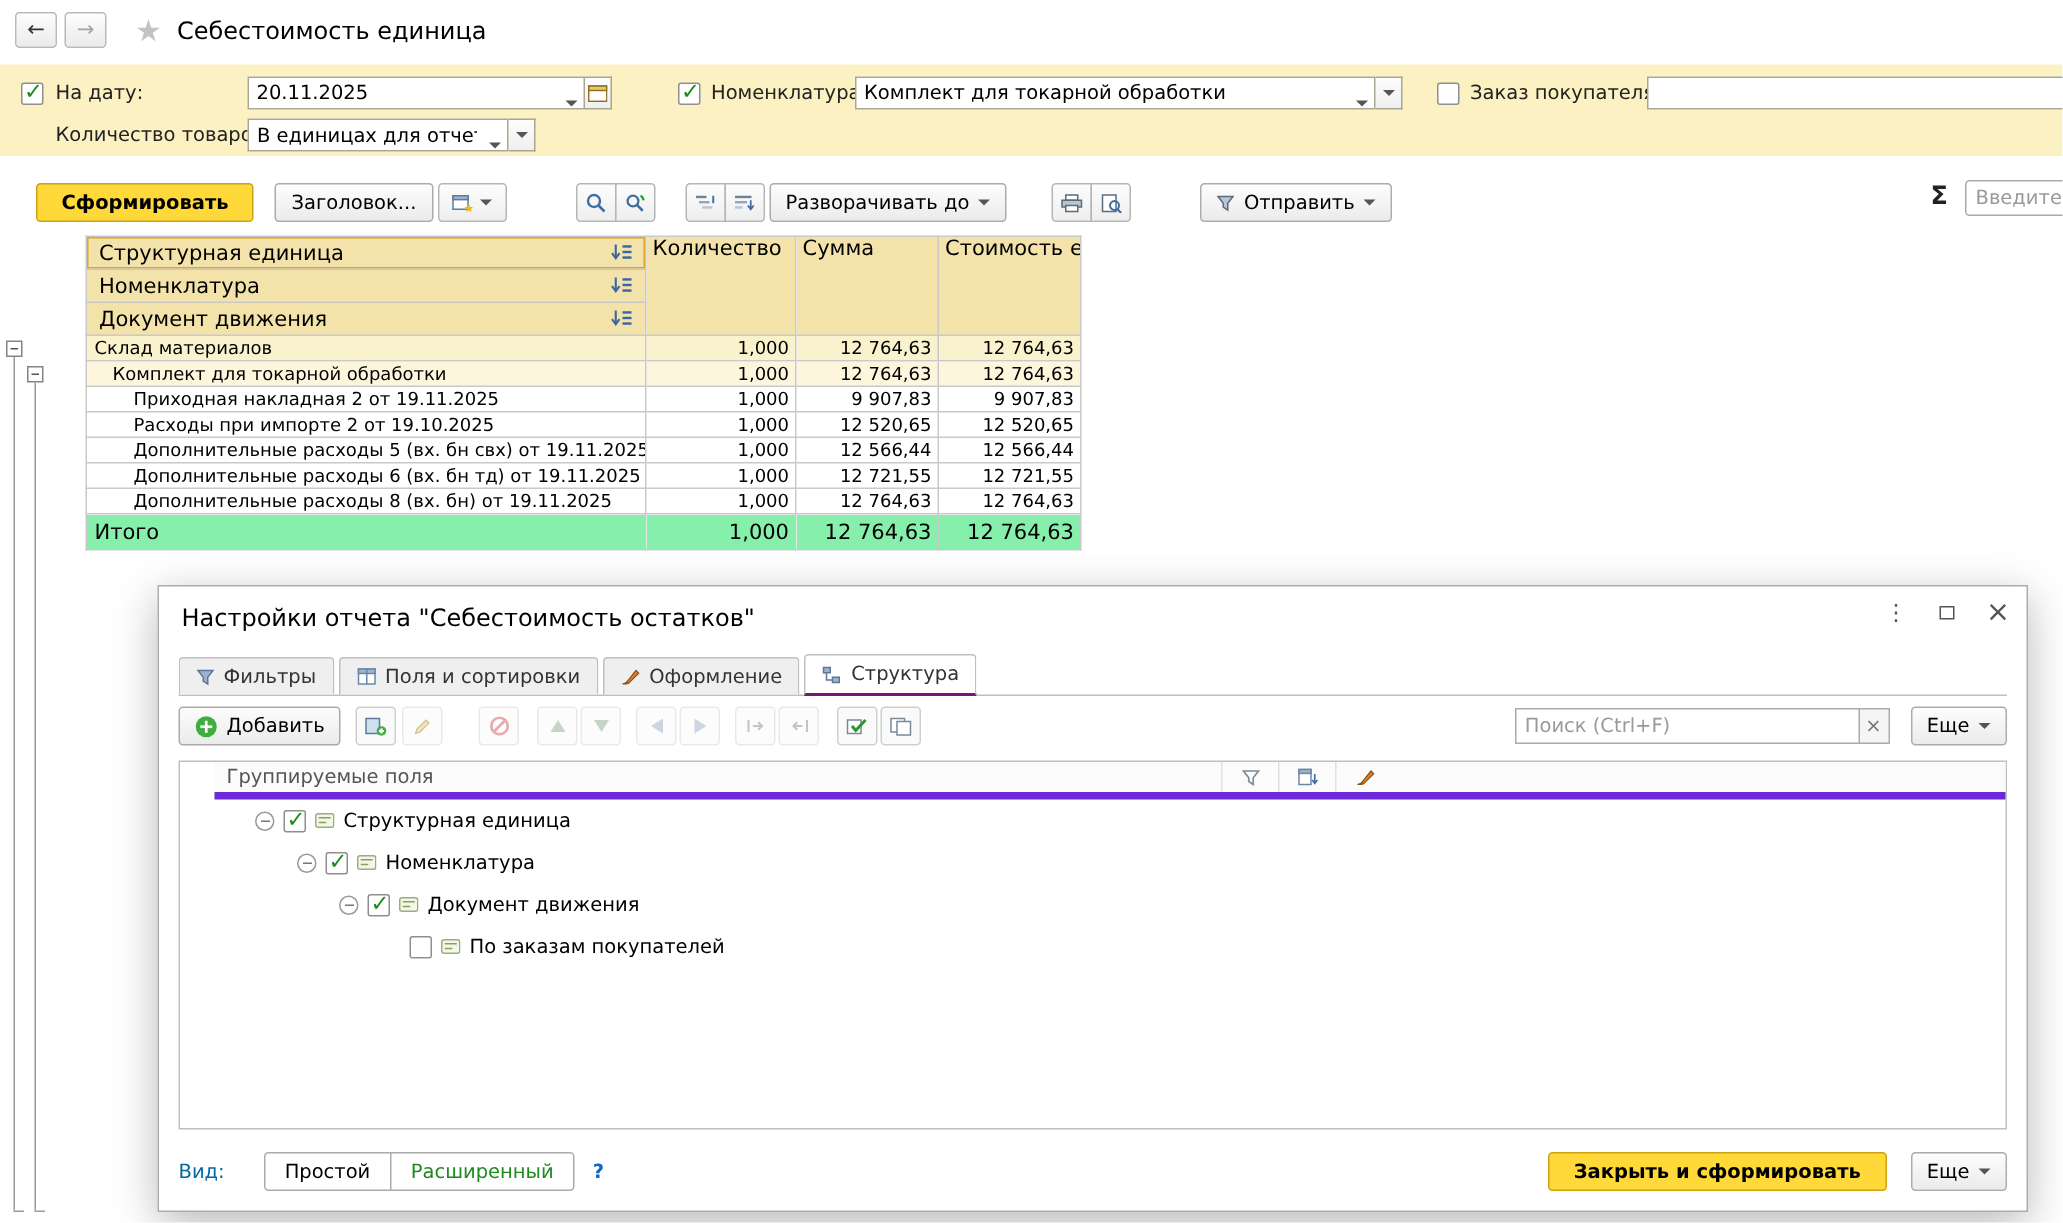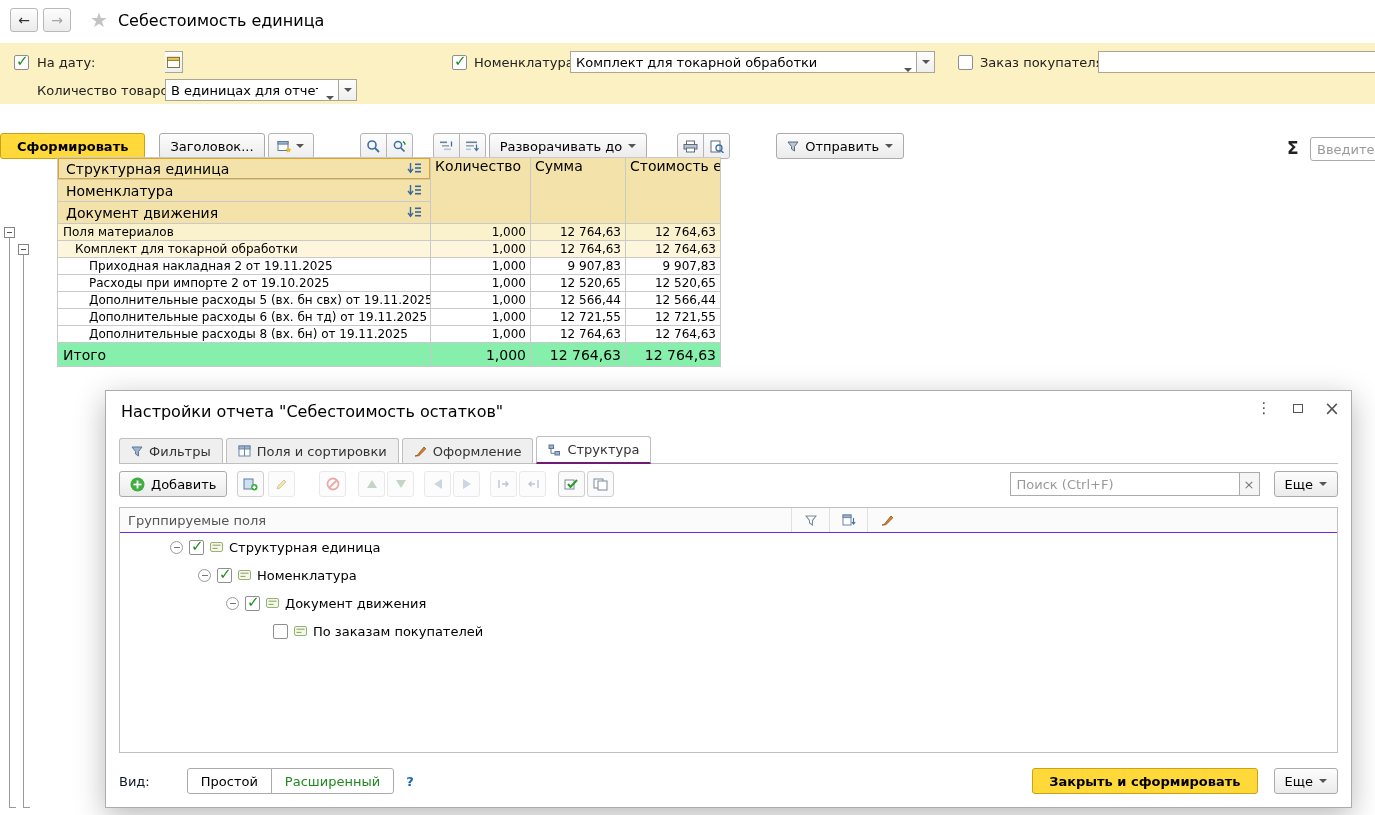--- a/index.html
+++ b/index.html
@@ -22,21 +22,21 @@
   .cb { width:15px; height:15px; border:1px solid #8f8f8f; border-radius:2px; background:#fff; position:relative; flex:none; cursor:pointer; }
   .cb.on::after { content:"✓"; position:absolute; left:1px; top:-4px; font-size:15px; font-weight:bold; color:#1d8c1d; }
   .field { position:relative; display:flex; align-items:center; }
   .field input { height:22px; border:1px solid #a9a694; background:#fff; font:13px "DejaVu Sans",sans-serif; padding:0 20px 0 5px; width:100%; }
   .inner-caret { position:absolute; right:5px; top:9px; }
   .car { width:0; height:0; border-left:4px solid transparent; border-right:4px solid transparent; border-top:4.5px solid #555; display:inline-block; }
   .side-btn { width:18px; height:22px; border:1px solid #a9a694; border-left:none; background:linear-gradient(#fdfdfd,#efefef);
               display:flex; align-items:center; justify-content:center; cursor:pointer; flex:none; }
 
   
-  .cmd-bar { position:absolute; left:0; top:133px; width:100%; height:32px; display:flex; align-items:flex-start; padding-left:0; }
+  .cmd-bar { position:absolute; left:0; top:116px; width:100%; height:32px; display:flex; align-items:flex-end; padding-left:24px; }
   .btn { height:26px; border:1px solid #ababab; border-radius:3px; background:linear-gradient(#fdfdfd,#ebebeb);
          padding:0 10px; display:inline-flex; align-items:center; gap:6px; font:13px "DejaVu Sans",sans-serif; cursor:pointer; }
   .btn.primary { background:#ffd83a; border-color:#cba312; font-weight:bold; padding:0 16px; }
   .ibtn { width:27px; height:26px; border:1px solid #b5b5b5; border-radius:3px; background:linear-gradient(#fdfdfd,#eeeeee);
           display:inline-flex; align-items:center; justify-content:center; cursor:pointer; flex:none; }
   .join { margin-left:-1px; border-top-left-radius:0; border-bottom-left-radius:0; }
   .joinl { border-top-right-radius:0; border-bottom-right-radius:0; }
   .sum-icon { position:absolute; left:1287px; top:5px; font-size:17px; font-weight:bold; color:#222; }
   .flt-input { position:absolute; left:1310px; top:4px; width:330px; height:24px; border:1px solid #ababab; border-radius:3px;
                font:13px "DejaVu Sans",sans-serif; padding:0 6px; color:#333; }
@@ -91,38 +91,38 @@
   .tri.down  { border-left:5px solid transparent; border-right:5px solid transparent; border-top:8px solid #7fa37f; }
   .tri.left  { border-top:5px solid transparent; border-bottom:5px solid transparent; border-right:8px solid #8fa3bd; }
   .tri.right { border-top:5px solid transparent; border-bottom:5px solid transparent; border-left:8px solid #8fa3bd; }
   .search-box { display:flex; align-items:center; margin-left:auto; }
   .search-box input { width:230px; height:24px; border:1px solid #ababab; font:13px "DejaVu Sans",sans-serif; padding:0 6px; }
   .search-box input::placeholder { color:#9a9a9a; }
   .clear-seg { width:20px; height:24px; border:1px solid #ababab; border-left:none; background:#f5f5f5;
                display:flex; align-items:center; justify-content:center; color:#777; font-size:13px; cursor:pointer; }
 
   .grid { position:absolute; left:13px; top:116px; right:13px; height:246px; border:1px solid #c0c0c0; background:#fff; }
-  .grid-header { height:25px; display:flex; border-bottom:1px solid #6d28d9; background:#fbfbfb; color:#555; font-size:13px; }
+  .grid-header { height:25px; display:flex; border-bottom:5px solid #6d28d9; background:#fbfbfb; color:#555; font-size:13px;margin-left:23px; }
   .gh-cell { display:flex; align-items:center; padding:0 8px; border-right:1px solid #e0e0e0; }
   .gh-col1 { width:672px; }
   .gh-col2 { flex:1; }
   .gh-icon { width:38px; justify-content:center; cursor:pointer; }
 
   .tree-row { height:28px; display:flex; align-items:center; gap:6px; cursor:default; }
   .tree-row.selected { background:#fbf2c6; }
   .exp { width:13px; height:13px; border-radius:50%; border:1px solid #999; background:#fff; position:relative; flex:none; cursor:pointer; }
   .exp::after { content:""; position:absolute; left:2.5px; right:2.5px; top:5px; height:1px; background:#777; }
   .exp-spacer { width:13px; flex:none; }
   .sel-box { border:1px solid #d9a62e; background:#fbe88e; padding:3px 10px 4px; font-size:13px; cursor:pointer; }
   .tree-label { font-size:13px; cursor:pointer; }
   .lv0 { padding-left:22px; } .lv1 { padding-left:50px; } .lv2 { padding-left:78px; }
   .lv3 { padding-left:106px; } .lv4 { padding-left:134px; }
 
   .modal-footer { position:absolute; left:13px; top:376px; right:13px; height:28px; display:flex; align-items:center; }
-  .seg-btn { height:26px; padding:0 13px; border:1px solid #ababab; background:#fff; font:13px "DejaVu Sans",sans-serif; cursor:pointer;margin-left:28px; }
+  .seg-btn { height:26px; padding:0 13px; border:1px solid #ababab; background:#fff; font:13px "DejaVu Sans",sans-serif; cursor:pointer; }
   .seg-btn.first { border-radius:3px 0 0 3px; }
   .seg-btn.second { border-radius:0 3px 3px 0; margin-left:-1px; color:#1f8a1f; }
   .help { color:#1464c0; font-weight:bold; margin-left:12px; cursor:pointer; }
   svg { display:block; }
 </style>
 </head>
 <body>
 
 <div class="topbar">
   <div class="navbtn">←</div>
@@ -132,20 +132,24 @@
 </div>
 
 <div class="filter-panel">
   <div class="f-item" style="left:14px; top:7px;">
     <span class="cb on"></span>
   </div>
   <div class="f-item" style="left:37px; top:7px;">
     <span class="f-label">На дату:</span>
   </div>
   <div class="f-item" style="left:165px; top:7px; width:262px;">
+    <span class="field" style="width:225px;">
+      <input value="20.11.2025" style="">
+      <span class="inner-caret"><span class="car"></span></span>
+    </span>
     <span class="side-btn">
       <svg width="13" height="12" viewBox="0 0 14 13">
         <rect x="0.5" y="1.5" width="13" height="11" fill="#fff" stroke="#8a6d1f"></rect>
         <rect x="0.5" y="1.5" width="13" height="3.2" fill="#e7cb5e" stroke="#8a6d1f"></rect>
       </svg>
     </span>
   </div>
 
   <div class="f-item" style="left:452px; top:7px;">
     <span class="cb on"></span>
@@ -325,21 +329,21 @@
             <path d="M1 6.8l2.5 3.4L6 6.8" fill="none" stroke="#3a66a0" stroke-width="1.4"></path>
             <rect x="8" y="1.5" width="6" height="1.6" fill="#3a66a0"></rect>
                 <rect x="8" y="5.2" width="6" height="1.6" fill="#3a66a0"></rect>
                 <rect x="8" y="8.9" width="6" height="1.6" fill="#3a66a0"></rect>
           </svg>
         </div>
       </td>
     </tr>
 
     <tr class="drow g1">
-      <td class="l0">Поля материалов</td>
+      <td class="l0">Склад материалов</td>
       <td class="num">1,000</td>
       <td class="num">12 764,63</td>
       <td class="num">12 764,63</td>
     </tr>
     <tr class="drow g2">
       <td class="l1">Комплект для токарной обработки</td>
       <td class="num">1,000</td>
       <td class="num">12 764,63</td>
       <td class="num">12 764,63</td>
     </tr>
@@ -560,21 +564,21 @@
       <svg width="13" height="10">
         <rect x="0.5" y="0.5" width="12" height="9" rx="1.5" fill="#f2f7e8" stroke="#9ab07a"></rect>
         <line x1="2.5" y1="3.2" x2="10.5" y2="3.2" stroke="#8aa060"></line>
           <line x1="2.5" y1="6.4" x2="7.5" y2="6.4" stroke="#8aa060"></line>
       </svg>
       <span class="tree-label">По заказам покупателей</span>
     </div>
   </div>
 
   <div class="modal-footer">
-    <span style="margin-right:9px; color:#0f172a;">Вид:</span>
+    <span style="margin-right:26px; color:#0369a1;">Вид:</span>
     <button class="seg-btn first">Простой</button>
     <button class="seg-btn second">Расширенный</button>
     <span class="help">?</span>
     <button class="btn primary" style="margin-left:auto;">
       <span>Закрыть и сформировать</span>
     </button>
     <button class="btn" style="margin-left:16px;">
       <span>Еще</span>
         <span class="car"></span>
     </button>

